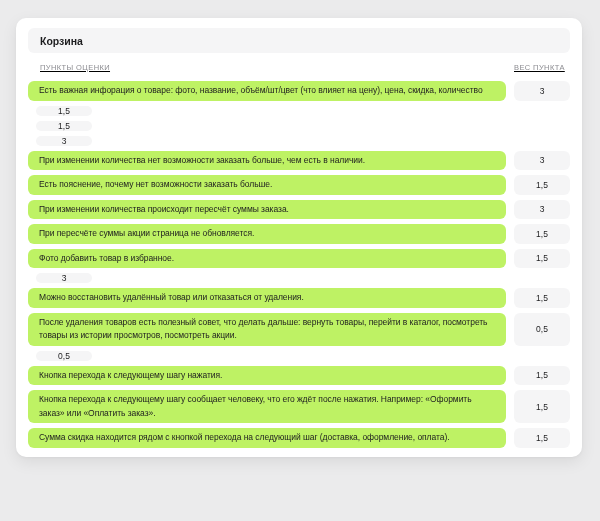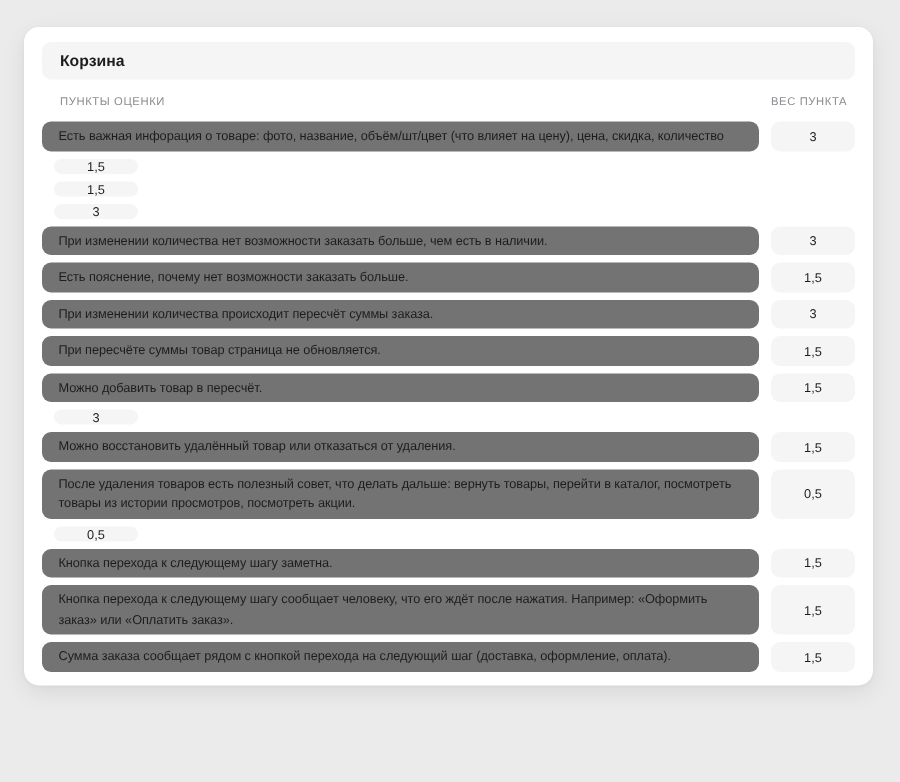--- a/index.html
+++ b/index.html
@@ -22,32 +22,32 @@
 
   .title-band {
     background: #f5f5f6;
     border-radius: 6px;
     height: 25px;
     display: flex; align-items: center;
     padding: 0 12px;
     font-size: 10.5px; font-weight: bold; color: #1d1d1f;
   }
 
-  .col-header { display: flex; align-items: center; height: 28px; }
+  .col-header { display: flex; align-items: center; height: 28px; text-decoration: underline; }
   .col-header .left  { flex: 1; padding: 0 12px; }
   .col-header .right { width: 56px; margin-left: 8px; text-align: left; white-space: nowrap; }
   .header-label {
     font-size: 7.5px; color: #8c8c91; letter-spacing: 0.4px;
   }
 
   .row { display: flex; margin-bottom: 5px; }
   .row:last-child { margin-bottom: 0; }
   .row .desc {
     flex: 1;
-    background: #737373;
+    background: #bef264;
     border-radius: 6px;
     padding: 3px 11px;
     font-size: 8.5px; line-height: 13.5px; letter-spacing: -0.05px;
     color: #1d1d1f;
     display: flex; align-items: center;
   }
   .row .weight {
     width: 56px; margin-left: 8px;
     background: #f5f5f6;
     border-radius: 6px;
@@ -90,49 +90,49 @@
         </div>
         <div class="row">
           <div class="desc">Есть пояснение, почему нет возможности заказать больше.</div>
           <div class="weight">1,5</div>
         </div>
         <div class="row">
           <div class="desc">При изменении количества происходит пересчёт суммы заказа.</div>
           <div class="weight">3</div>
         </div>
         <div class="row">
-          <div class="desc">При пересчёте суммы товар страница не обновляется.</div>
+          <div class="desc">При пересчёте суммы акции страница не обновляется.</div>
           <div class="weight">1,5</div>
         </div>
         <div class="row">
-          <div class="desc">Можно добавить товар в пересчёт.</div>
+          <div class="desc">Фото добавить товар в избранное.</div>
           <div class="weight">1,5</div>
         </div>
         <div class="row">
           <div class="weight">3</div>
         </div>
         <div class="row">
           <div class="desc">Можно восстановить удалённый товар или отказаться от удаления.</div>
           <div class="weight">1,5</div>
         </div>
         <div class="row">
           <div class="desc">После удаления товаров есть полезный совет, что делать дальше: вернуть товары, перейти в каталог, посмотреть товары из истории просмотров, посмотреть акции.</div>
           <div class="weight">0,5</div>
         </div>
         <div class="row">
           <div class="weight">0,5</div>
         </div>
         <div class="row">
-          <div class="desc">Кнопка перехода к следующему шагу заметна.</div>
+          <div class="desc">Кнопка перехода к следующему шагу нажатия.</div>
           <div class="weight">1,5</div>
         </div>
         <div class="row">
           <div class="desc">Кнопка перехода к следующему шагу сообщает человеку, что его ждёт после нажатия. Например: «Оформить заказ» или «Оплатить заказ».</div>
           <div class="weight">1,5</div>
         </div>
         <div class="row">
-          <div class="desc">Сумма заказа сообщает рядом с кнопкой перехода на следующий шаг (доставка, оформление, оплата).</div>
+          <div class="desc">Сумма скидка находится рядом с кнопкой перехода на следующий шаг (доставка, оформление, оплата).</div>
           <div class="weight">1,5</div>
         </div>
       </div>
 
   </div>
 </div>
 
 </body></html>

